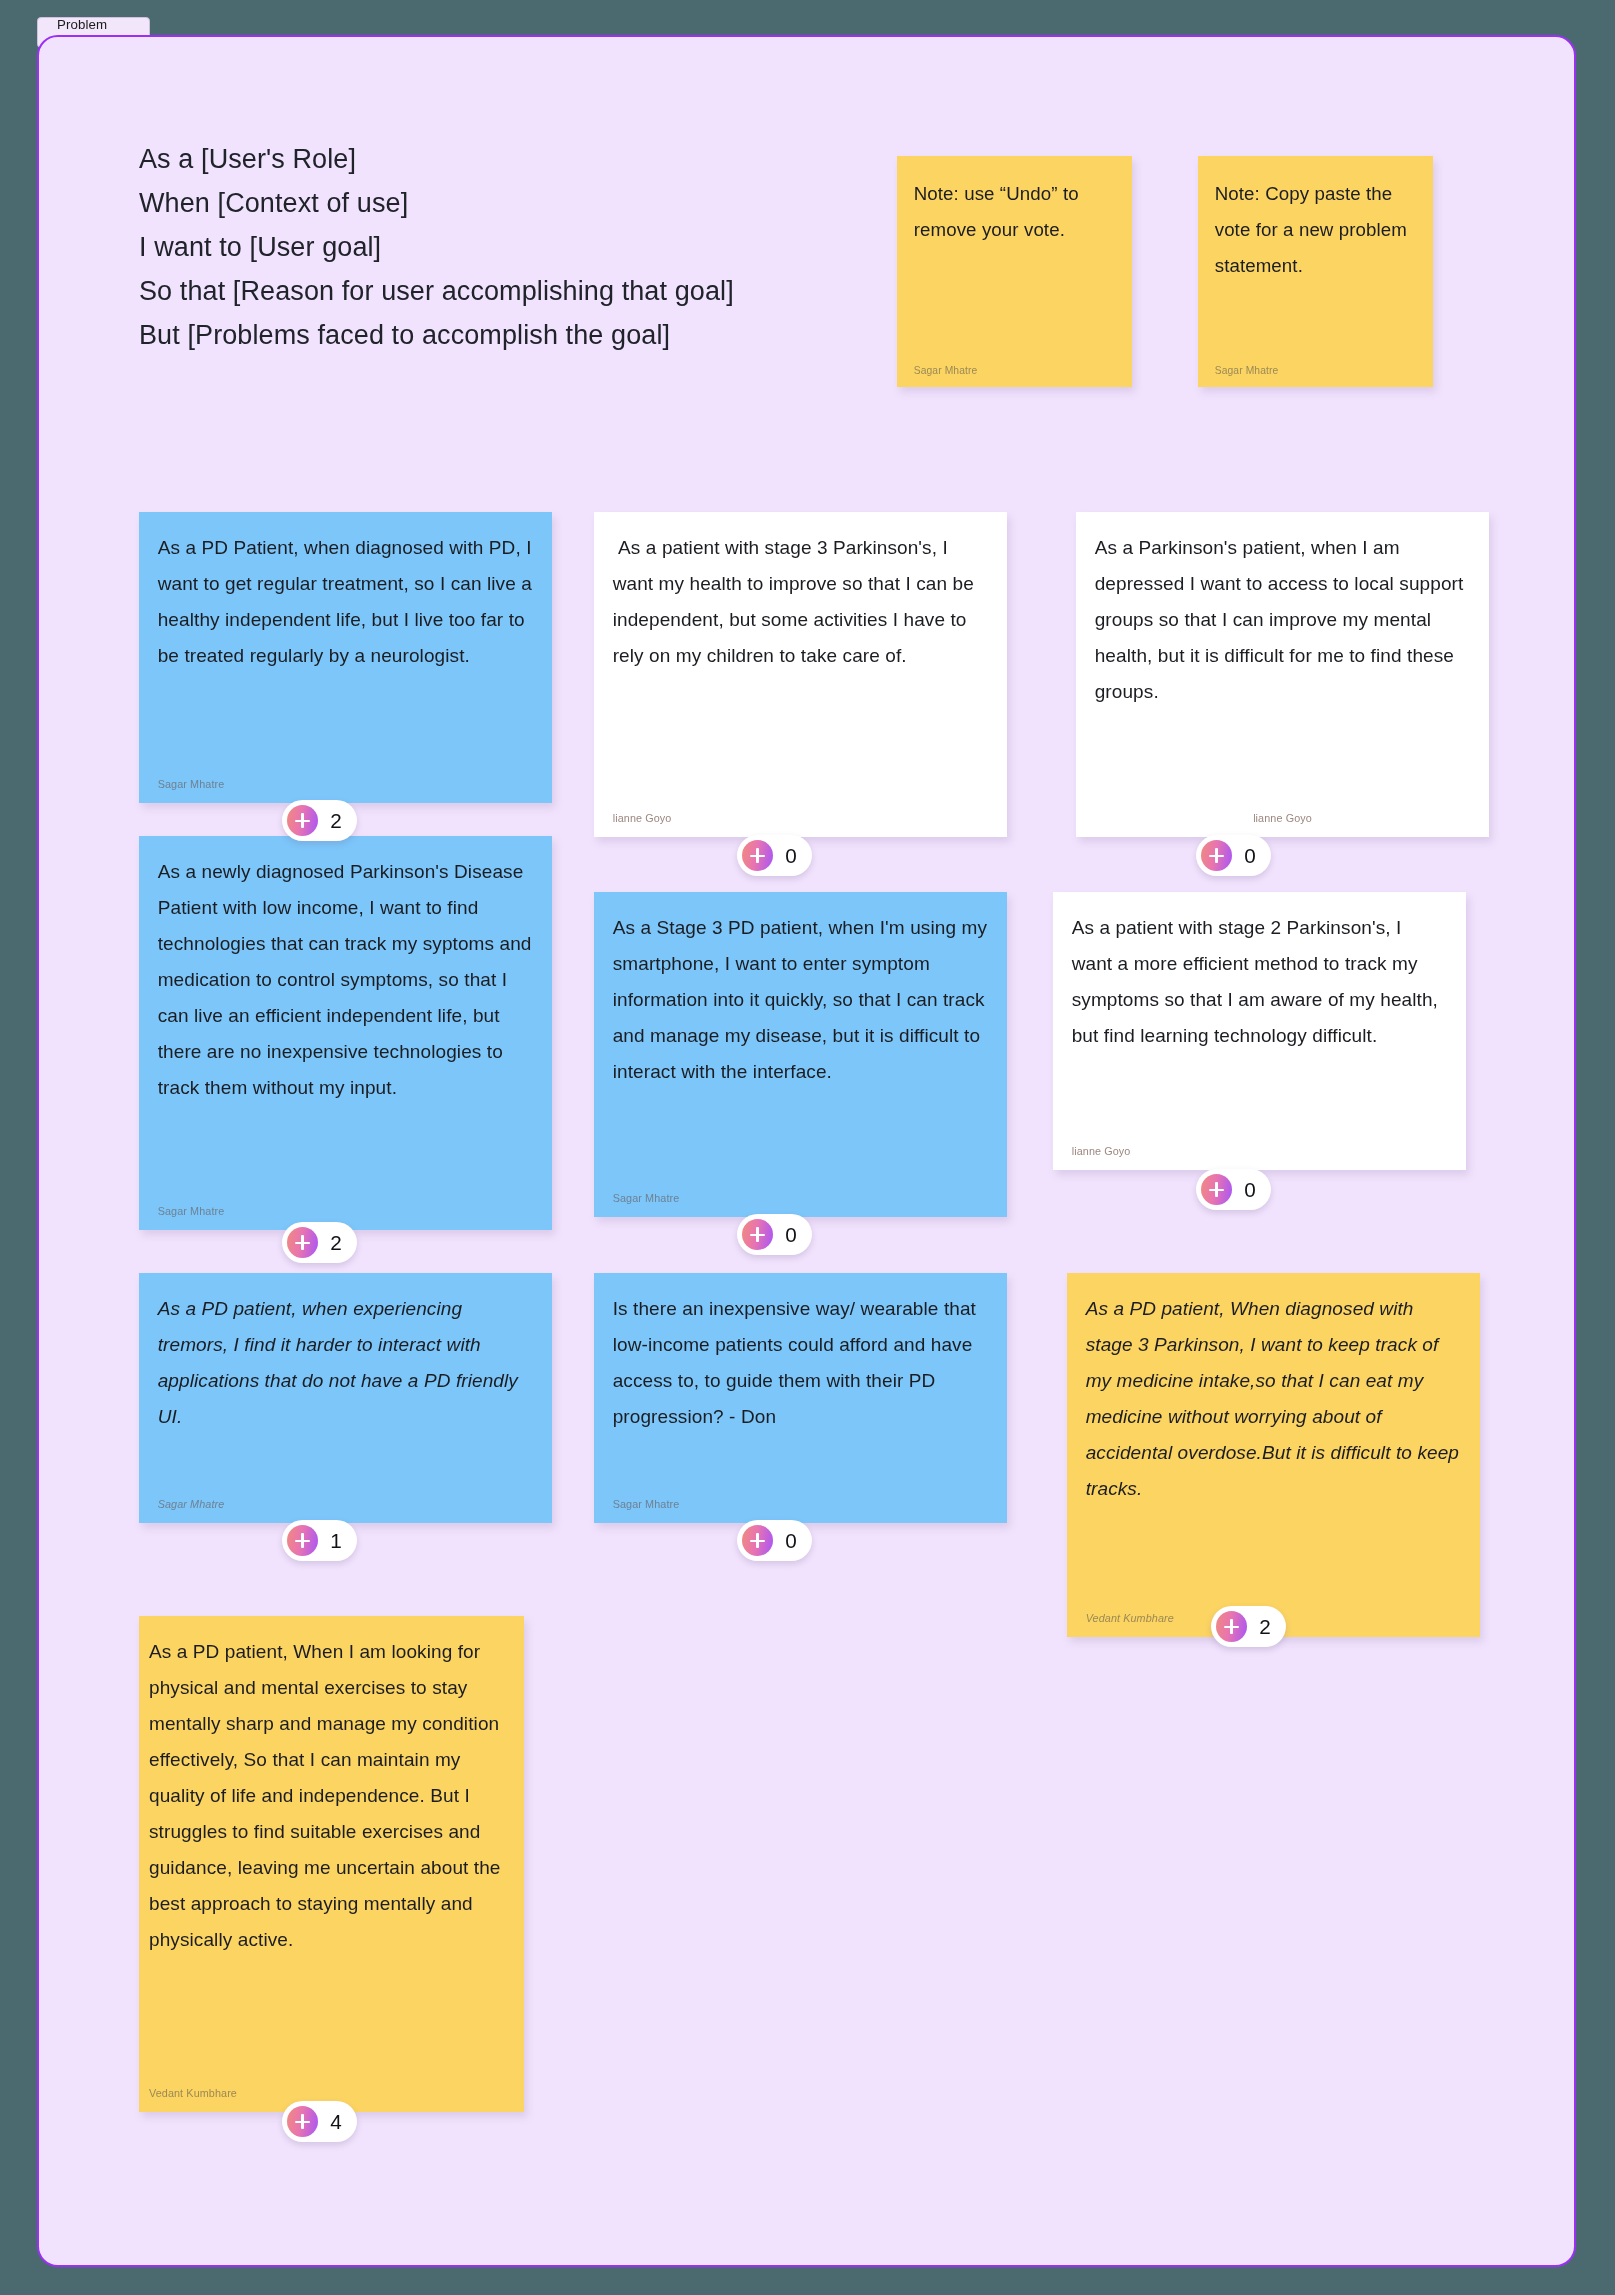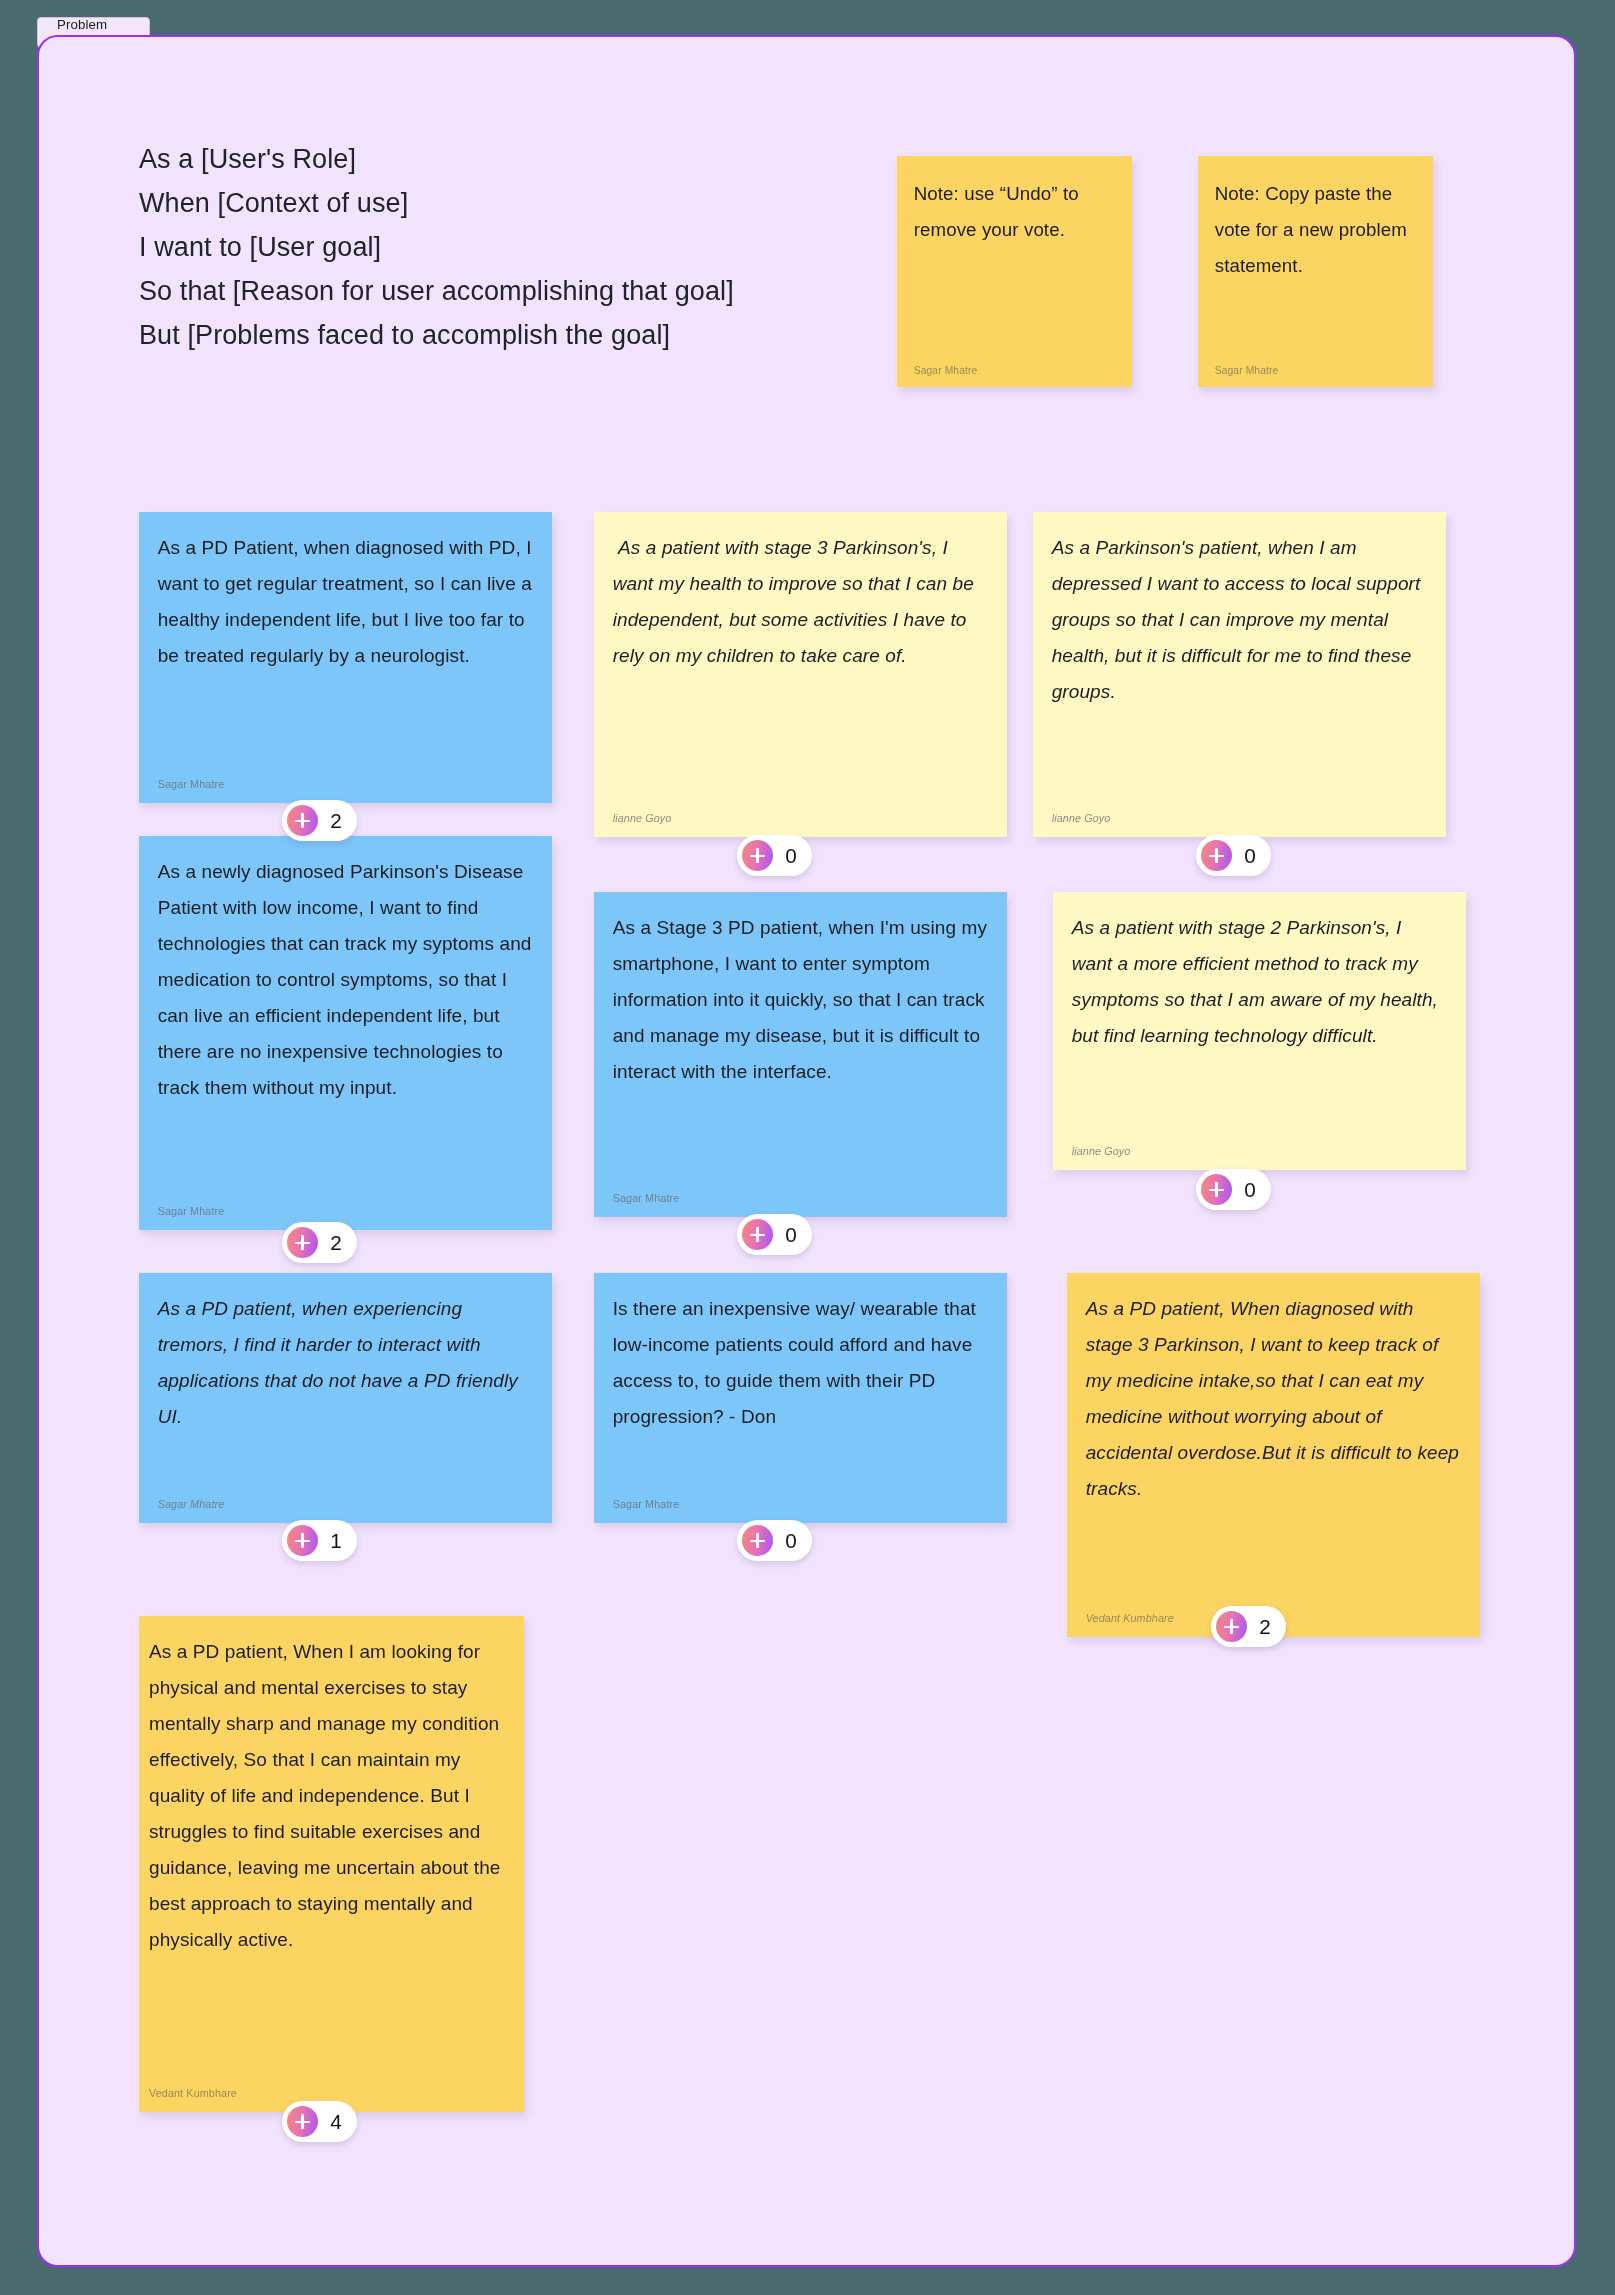--- a/index.html
+++ b/index.html
@@ -55,21 +55,21 @@
     color: #1c1d22; letter-spacing: 0.1px;
     white-space: pre-wrap;
   }
   .note .author {
     font-size: 10.8px; color: #8b8b8b;
     margin-top: auto; padding-bottom: 12.8px;
     letter-spacing: 0.1px;
   }
   .note.blue  { background: #7cc6fa; }
   .note.blue  .author { color: #6e8294; }
-  .note.pink  { background: #fef9c3; font-style: italic; }
+  .note.pink  { background: #ffffff; }
   .note.pink  .author { color: #9c8680; }
   .note.yellow { background: #fcd462; }
   .note.yellow .author { color: #9a8a56; }
 
   
   .mininote { padding: 19.7px 16.7px 0 16.7px; }
   .mininote .body { font-size: 18.7px; line-height: 36px; }
   .mininote .author { font-size: 10.3px; padding-bottom: 10.8px; }
 
   
@@ -182,21 +182,21 @@
 
   <div class="note blue" style="left:594px; top:1273px; width:413px; height:250px;">
     <div class="body">Is there an inexpensive way/ wearable that low-income patients could afford and have access to, to guide them with their PD progression? - Don</div>
     <div class="author">Sagar Mhatre</div>
   </div>
   <div class="vote" style="left:737px; top:1520px;">
     <span class="plus-circle"></span>
     <span class="count">0</span>
   </div>
 
-  <div class="note pink" style="left:1033px; top:512px; width:413px; height:325px;">
+  <div class="note pink" style="left:1076px; top:512px; width:413px; height:325px;align-items:center;">
     <div class="body">As a Parkinson's patient, when I am depressed I want to access to local support groups so that I can improve my mental health, but it is difficult for me to find these groups.</div>
     <div class="author">lianne Goyo</div>
   </div>
   <div class="vote" style="left:1196px; top:835px;">
     <span class="plus-circle"></span>
     <span class="count">0</span>
   </div>
 
   <div class="note pink" style="left:1053px; top:892px; width:413px; height:278px;">
     <div class="body">As a patient with stage 2 Parkinson's, I want a more efficient method to track my symptoms so that I am aware of my health, but find learning technology difficult.</div>

